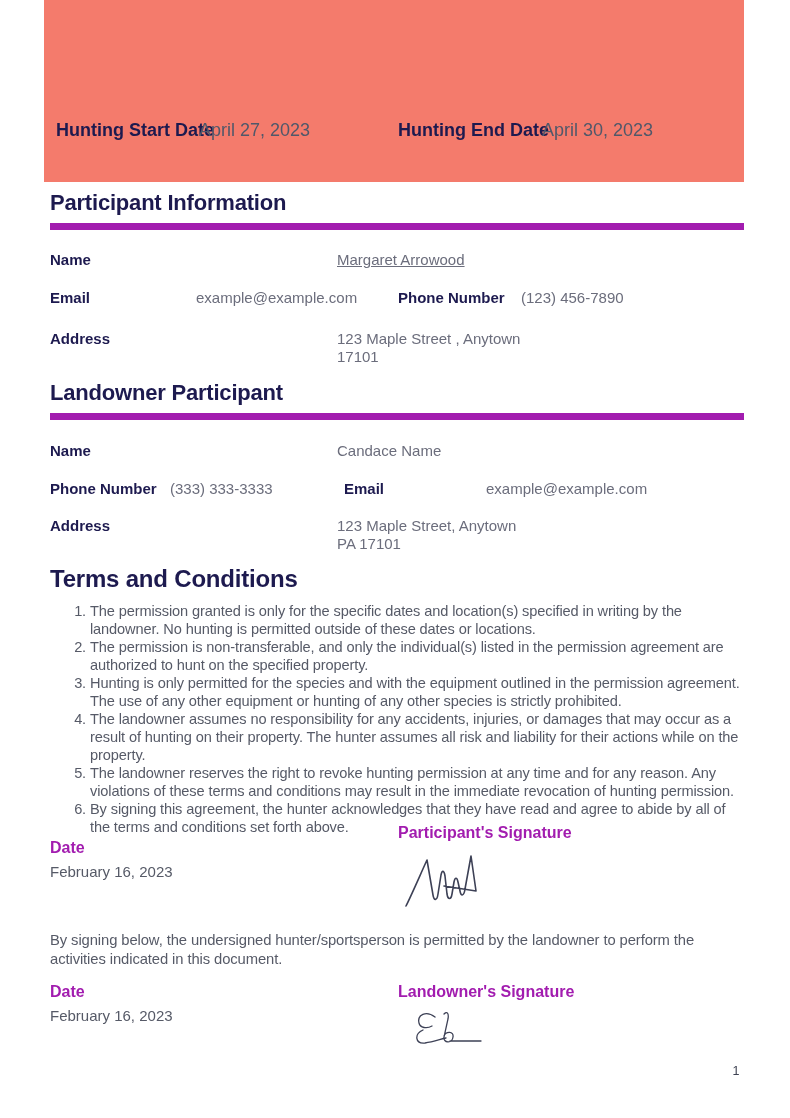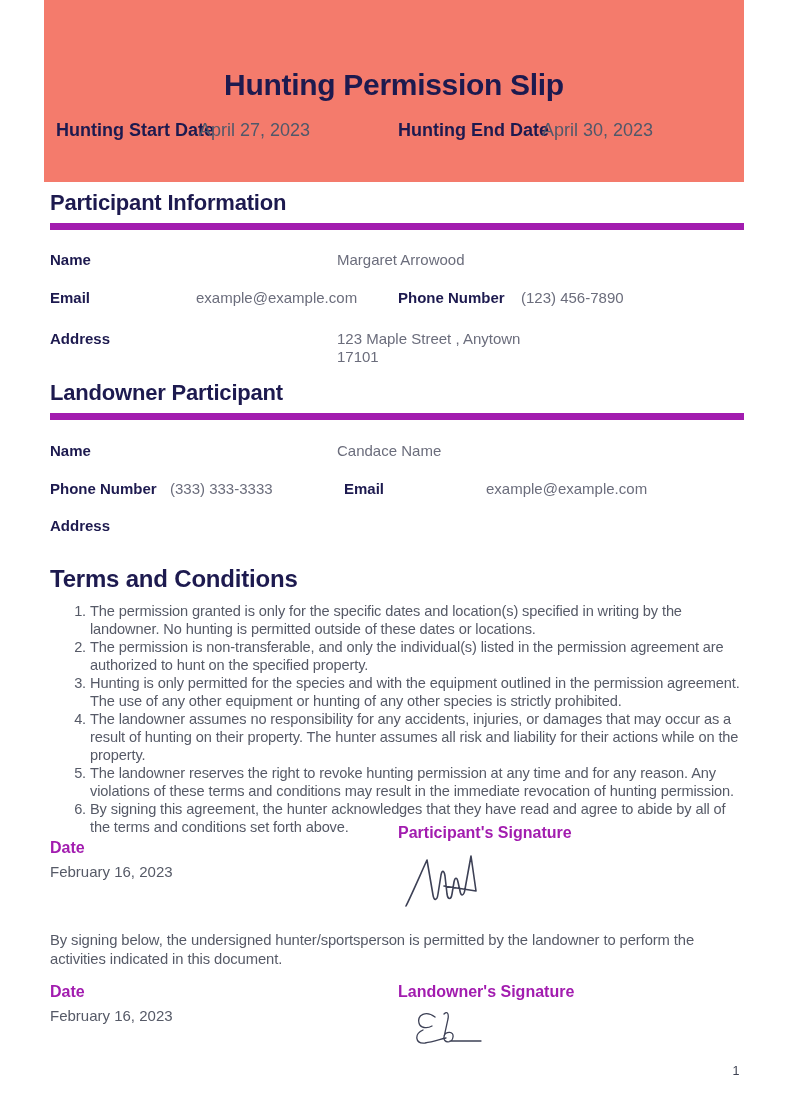--- a/index.html
+++ b/index.html
@@ -61,31 +61,30 @@
 
   .page-number { position: absolute; left: 726px; top: 1064px; width: 20px; text-align: center;
     font-size: 12.5px; color: #3e4252; }
 </style>
 </head>
 <body>
 
 <div class="page">
 
   <div class="banner">
-    <div class="banner-title">Hunting Permission Slip</div>
     <span class="banner-field banner-label bf-start-label">Hunting Start Date</span>
     <span class="banner-field banner-value bf-start-value">April 27, 2023</span>
     <span class="banner-field banner-label bf-end-label">Hunting End Date</span>
     <span class="banner-field banner-value bf-end-value">April 30, 2023</span>
   </div>
 
   <div class="section-heading sh-participant">Participant Information</div>
 
   <span class="flabel" style="left:50px; top:251px;">Name</span>
-  <span class="fvalue" style="left:337px; top:251px;">Margaret Arrowood</span>
+  <span class="fvalue" style="left:337px; top:251px;text-decoration:underline;">Margaret Arrowood</span>
 
   <span class="flabel" style="left:50px; top:289px;">Email</span>
   <span class="fvalue" style="left:196px; top:289px;">example@example.com</span>
   <span class="flabel" style="left:398px; top:289px;">Phone Number</span>
   <span class="fvalue" style="left:521px; top:289px;">(123) 456-7890</span>
 
   <span class="flabel" style="left:50px; top:330px;">Address</span>
   <div class="fvalue" style="left:337px; top:330px;">
     <div>123 Maple Street , Anytown</div>
     <div>17101</div>
@@ -95,20 +94,24 @@
 
   <span class="flabel" style="left:50px; top:442px;">Name</span>
   <span class="fvalue" style="left:337px; top:442px;">Candace Name</span>
 
   <span class="flabel" style="left:50px; top:480px;">Phone Number</span>
   <span class="fvalue" style="left:170px; top:480px;">(333) 333-3333</span>
   <span class="flabel" style="left:344px; top:480px;">Email</span>
   <span class="fvalue" style="left:486px; top:480px;">example@example.com</span>
 
   <span class="flabel" style="left:50px; top:517px;">Address</span>
+  <div class="fvalue" style="left:337px; top:517px;">
+    <div>123 Maple Street, Anytown</div>
+    <div>PA 17101</div>
+  </div>
 
   <div class="terms-heading">Terms and Conditions</div>
   <ol class="terms-list">
     <li>The permission granted is only for the specific dates and location(s) specified in writing by the landowner. No hunting is permitted outside of these dates or locations.</li>
     <li>The permission is non-transferable, and only the individual(s) listed in the permission agreement are authorized to hunt on the specified property.</li>
     <li>Hunting is only permitted for the species and with the equipment outlined in the permission agreement. The use of any other equipment or hunting of any other species is strictly prohibited.</li>
     <li>The landowner assumes no responsibility for any accidents, injuries, or damages that may occur as a result of hunting on their property. The hunter assumes all risk and liability for their actions while on the property.</li>
     <li>The landowner reserves the right to revoke hunting permission at any time and for any reason. Any violations of these terms and conditions may result in the immediate revocation of hunting permission.</li>
     <li>By signing this agreement, the hunter acknowledges that they have read and agree to abide by all of the terms and conditions set forth above.</li>
   </ol>

